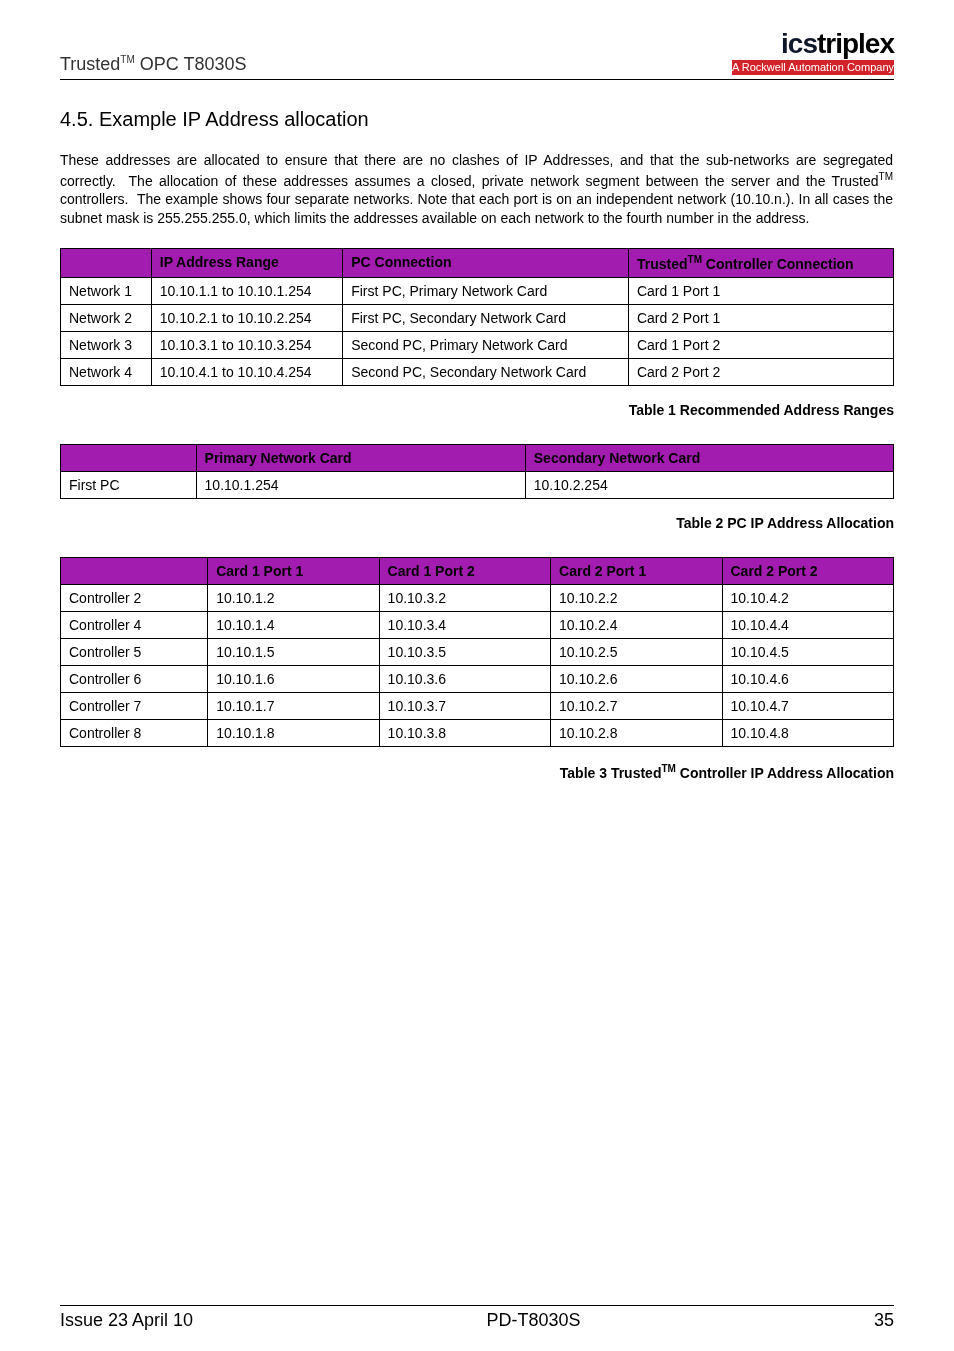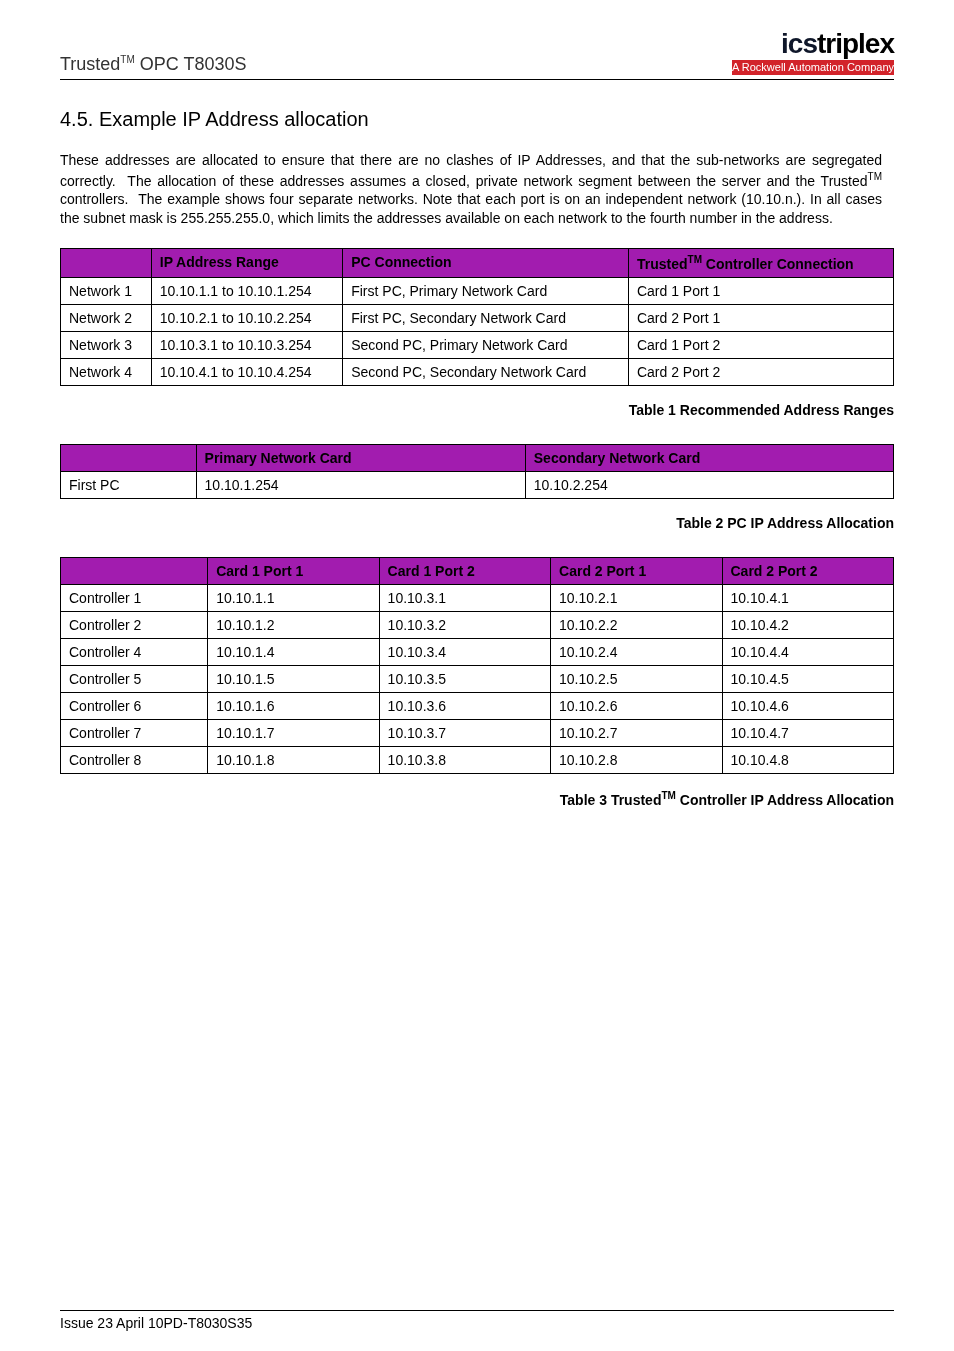--- a/index.html
+++ b/index.html
@@ -36,21 +36,21 @@
   .logo-ics .red { color: #0f172a; }
   .logo-sub { background: #d2232a; color: #fff; font-size: 11px; padding: 2px 0; display: inline-block; margin-top: 2px;}
   h2.section-title {
     font-size: 20px;
     font-weight: normal;
     margin: 0 0 20px 0;
   }
   p.body {
     text-align: justify;
     line-height: 1.35;
-    margin: 0 12px 20px 0;
+    margin: 0 1px 20px 0;
   }
   table.data {
     border-collapse: collapse;
     width: 100%;
     margin: 0 auto 16px auto;
   }
   table.data th, table.data td {
     border: 1px solid #000;
     padding: 5px 8px;
     text-align: left;
@@ -71,22 +71,22 @@
   .t2 { width: 86%; margin-left: 7%; margin-right: 7%; padding-left: 48px; }
   .t3 { width: 100%; }
   .footer {
     position: absolute;
     bottom: 20px;
     left: 60px;
     right: 60px;
     border-top: 1px solid #000;
     padding-top: 4px;
     display: flex;
-    justify-content: flex-start;
-    font-size: 14px;
+    justify-content: space-between;
+    font-size: 18px;
   }
 </style>
 </head>
 <body>
 
 <div class="page">
 
   <div class="header">
     <div class="header-left">
       <span>Trusted</span><span class="tm">TM</span><span> OPC T8030S</span>
@@ -169,27 +169,20 @@
       <tr>
         <th></th>
         <th>Card 1 Port 1</th>
         <th>Card 1 Port 2</th>
         <th>Card 2 Port 1</th>
         <th>Card 2 Port 2</th>
       </tr>
     </thead>
     <tbody>
         <tr>
-          <td>Controller 1</td>
-          <td>10.10.1.1</td>
-          <td>10.10.3.1</td>
-          <td>10.10.2.1</td>
-          <td>10.10.4.1</td>
-        </tr>
-        <tr>
           <td>Controller 2</td>
           <td>10.10.1.2</td>
           <td>10.10.3.2</td>
           <td>10.10.2.2</td>
           <td>10.10.4.2</td>
         </tr>
         <tr>
           <td>Controller 4</td>
           <td>10.10.1.4</td>
           <td>10.10.3.4</td>

